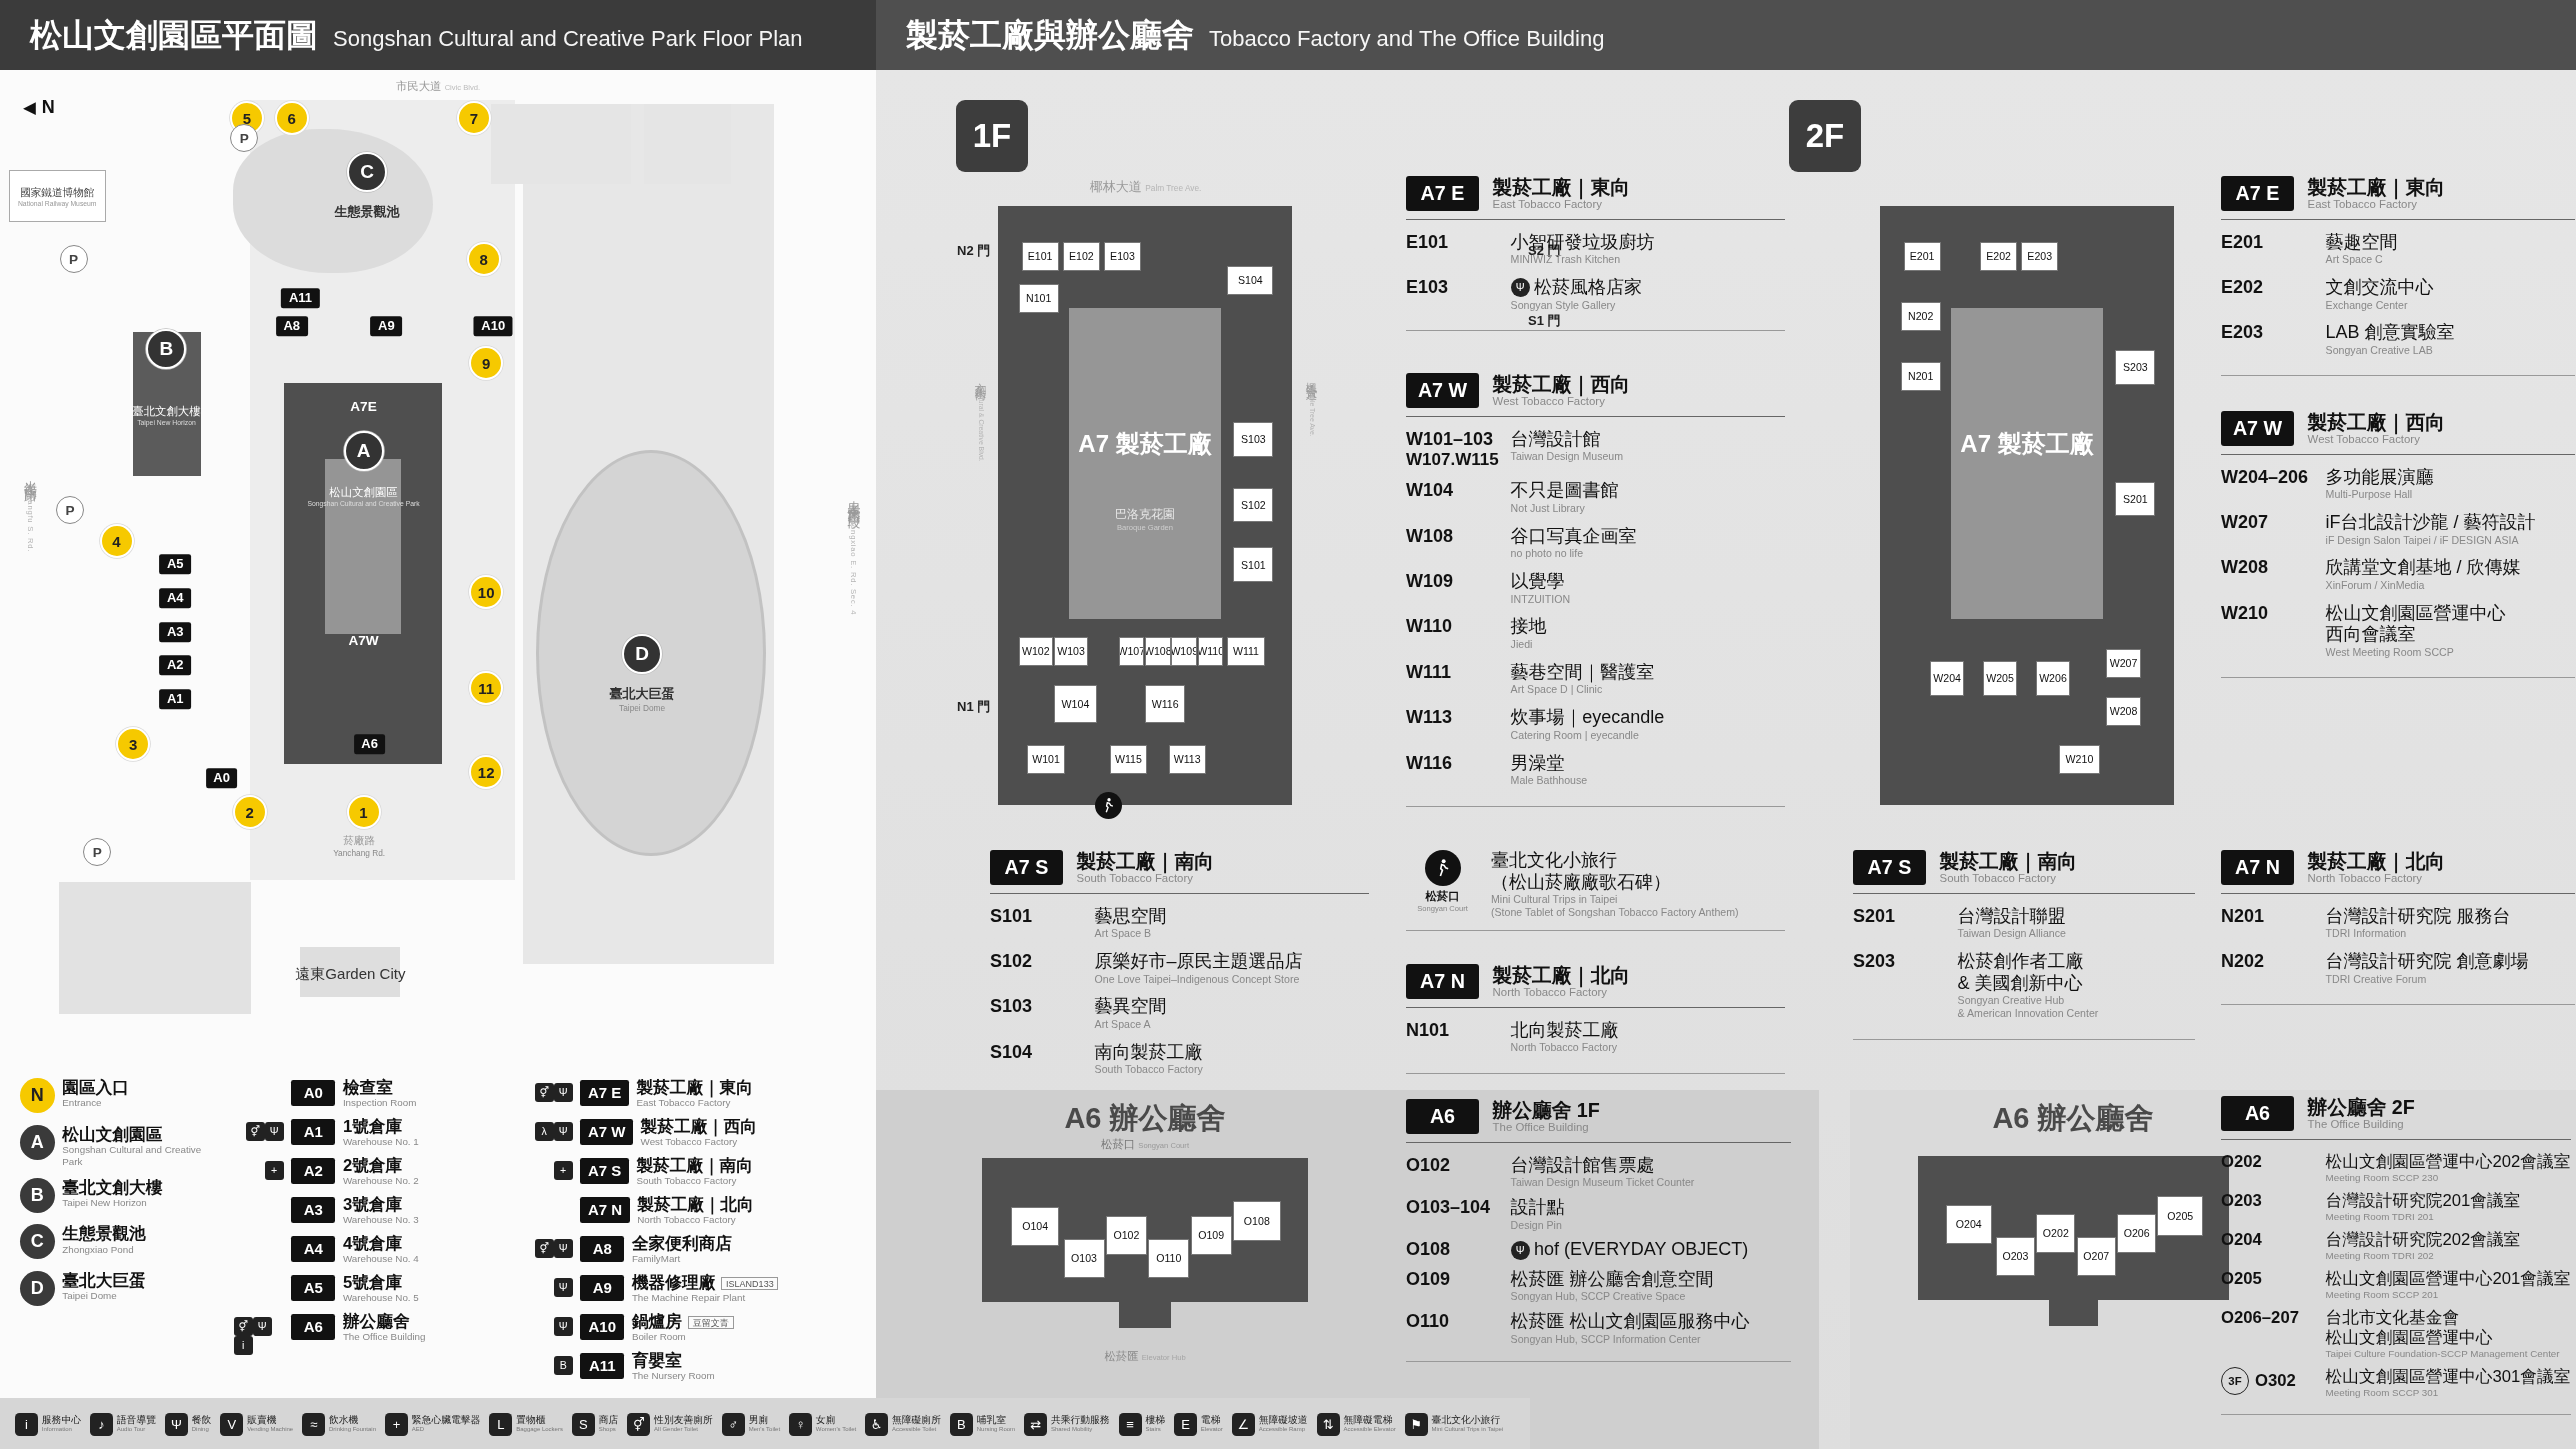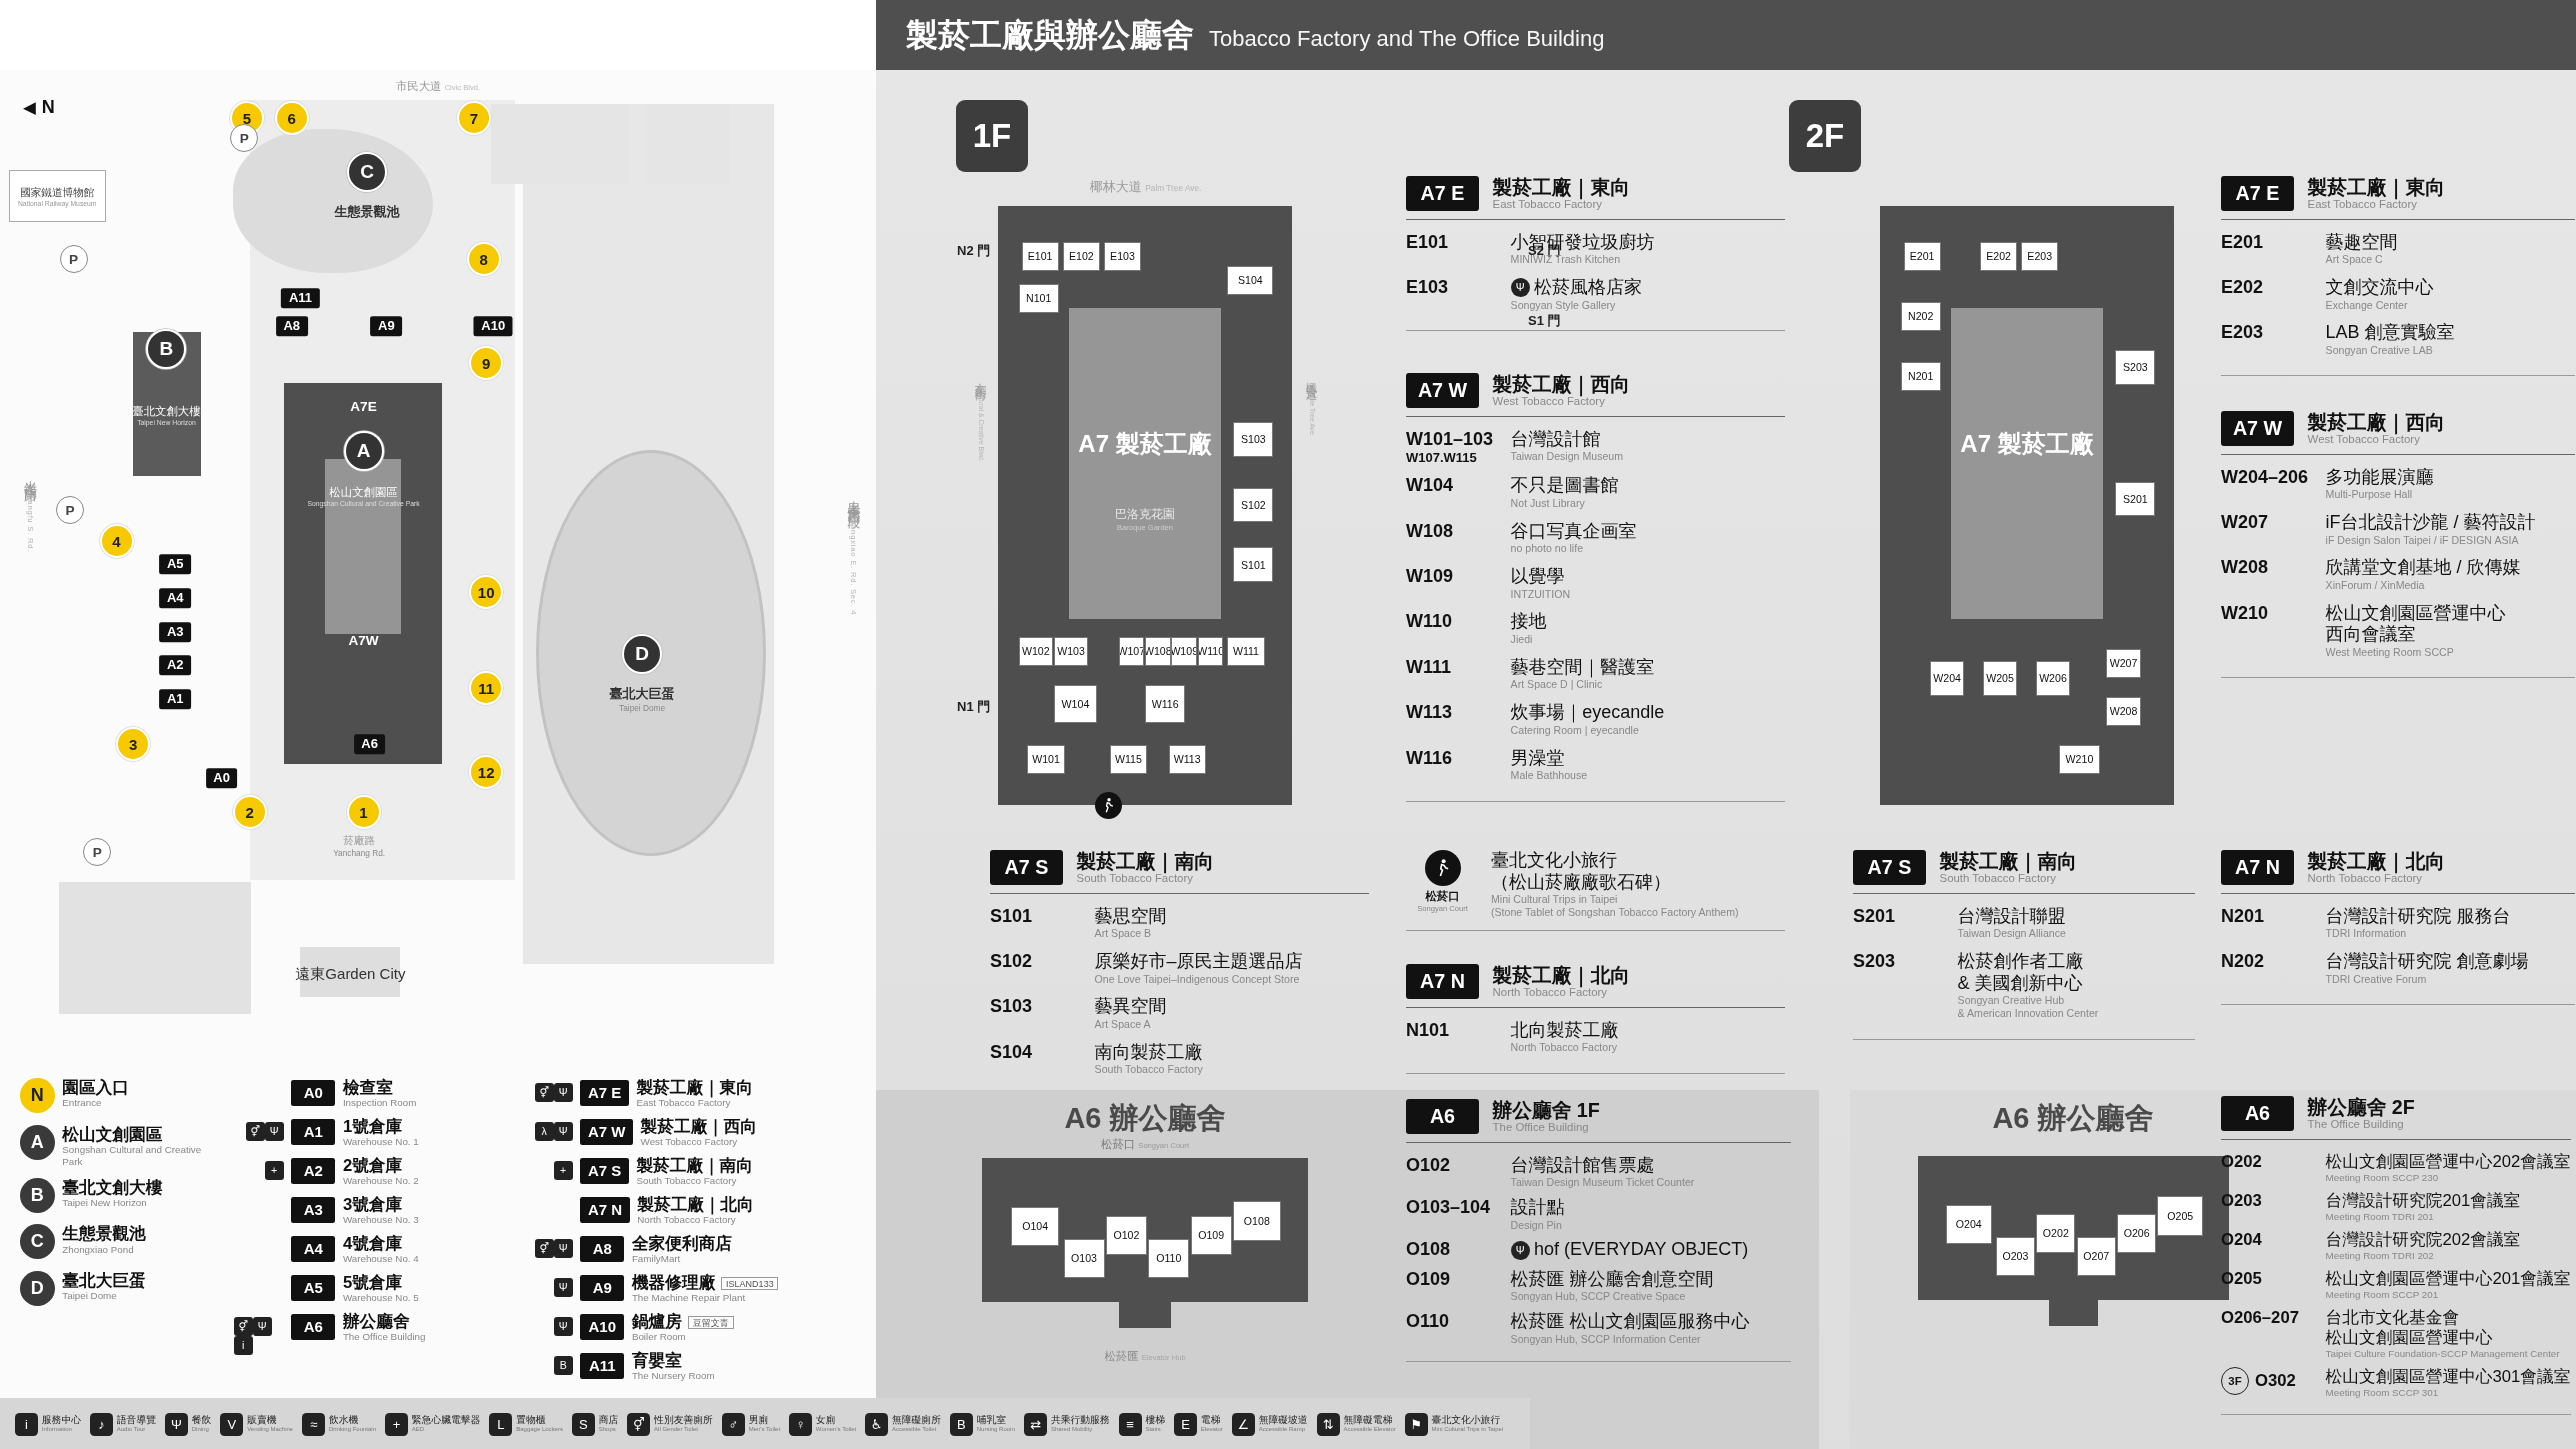--- a/index.html
+++ b/index.html
@@ -101,21 +101,21 @@
   .s10{left:1345px;top:780px;width:354px}
   .shead{display:flex;align-items:center;gap:13.6px;border-bottom:1.5px solid #666;padding-bottom:7.6px;margin-bottom:12px}
   .bdg{flex:none;min-width:73px;height:35px;padding:0 9px;box-sizing:border-box;background:#111;color:#fff;font-weight:bold;font-size:19.7px;display:flex;align-items:center;justify-content:center;border-radius:3px}
   .stit{display:flex;flex-direction:column}
   .szh{font-size:19.7px;font-weight:bold;color:#111;line-height:1.1}
   .sen{font-size:11.4px;color:#888}
   .sec{border-bottom:0.8px solid #999;padding-bottom:7.6px}
   .row{display:flex;gap:10.6px;margin-bottom:10.6px}
   .cc{flex:none;width:94px;display:flex;flex-wrap:wrap;align-content:flex-start;align-items:center}
   .code{font-weight:bold;font-size:18px;color:#111}
-  .c2{width:100%;font-size:13px;font-weight:bold;color:#111}
+  .c2{width:100%;font-size:17px;font-weight:bold;color:#111}
   .pfx{display:inline-flex;width:26px;height:26px;border:1.5px solid #222;border-radius:50%;align-items:center;justify-content:center;font-size:11.4px;font-weight:bold;margin-right:6px;color:#111}
   .nc{display:flex;flex-direction:column}
   .nc .zh{font-size:18px;color:#111;line-height:1.2;display:flex;align-items:center;gap:4.5px}
   .nc .en{font-size:10.6px;color:#888;line-height:1.25}
   .ric{display:inline-flex;gap:2.3px}
   .ric .chip{border-radius:50%}
 
   
   .courtblk{position:absolute;left:530px;top:780px;width:379px;border-bottom:0.8px solid #999;padding-bottom:10.6px;display:flex;gap:12px}
   .courtleft{flex:none;width:73px;text-align:center}
@@ -152,20 +152,24 @@
   .fglyph{width:23px;height:23px;background:#222;color:#fff;border-radius:4.5px;display:flex;align-items:center;justify-content:center;font-size:13px}
   .ftext{display:flex;flex-direction:column;line-height:1.1}
   .fzh{font-size:9.8px;color:#222}
   .fen{font-size:6px;color:#777}
 </style>
 </head>
 <body>
 
 <div class="page">
 
+  <div class="hdr hdr-left">
+    <span class="hzh">松山文創園區平面圖</span>
+    <span class="hen">Songshan Cultural and Creative Park Floor Plan</span>
+  </div>
   <div class="hdr hdr-right">
     <span class="hzh">製菸工廠與辦公廳舍</span>
     <span class="hen">Tobacco Factory and The Office Building</span>
   </div>
 
   <div class="lp">
     <div class="maparea">
 
       <div class="mshape blockA"></div>
       <div class="mshape blockD"></div>

